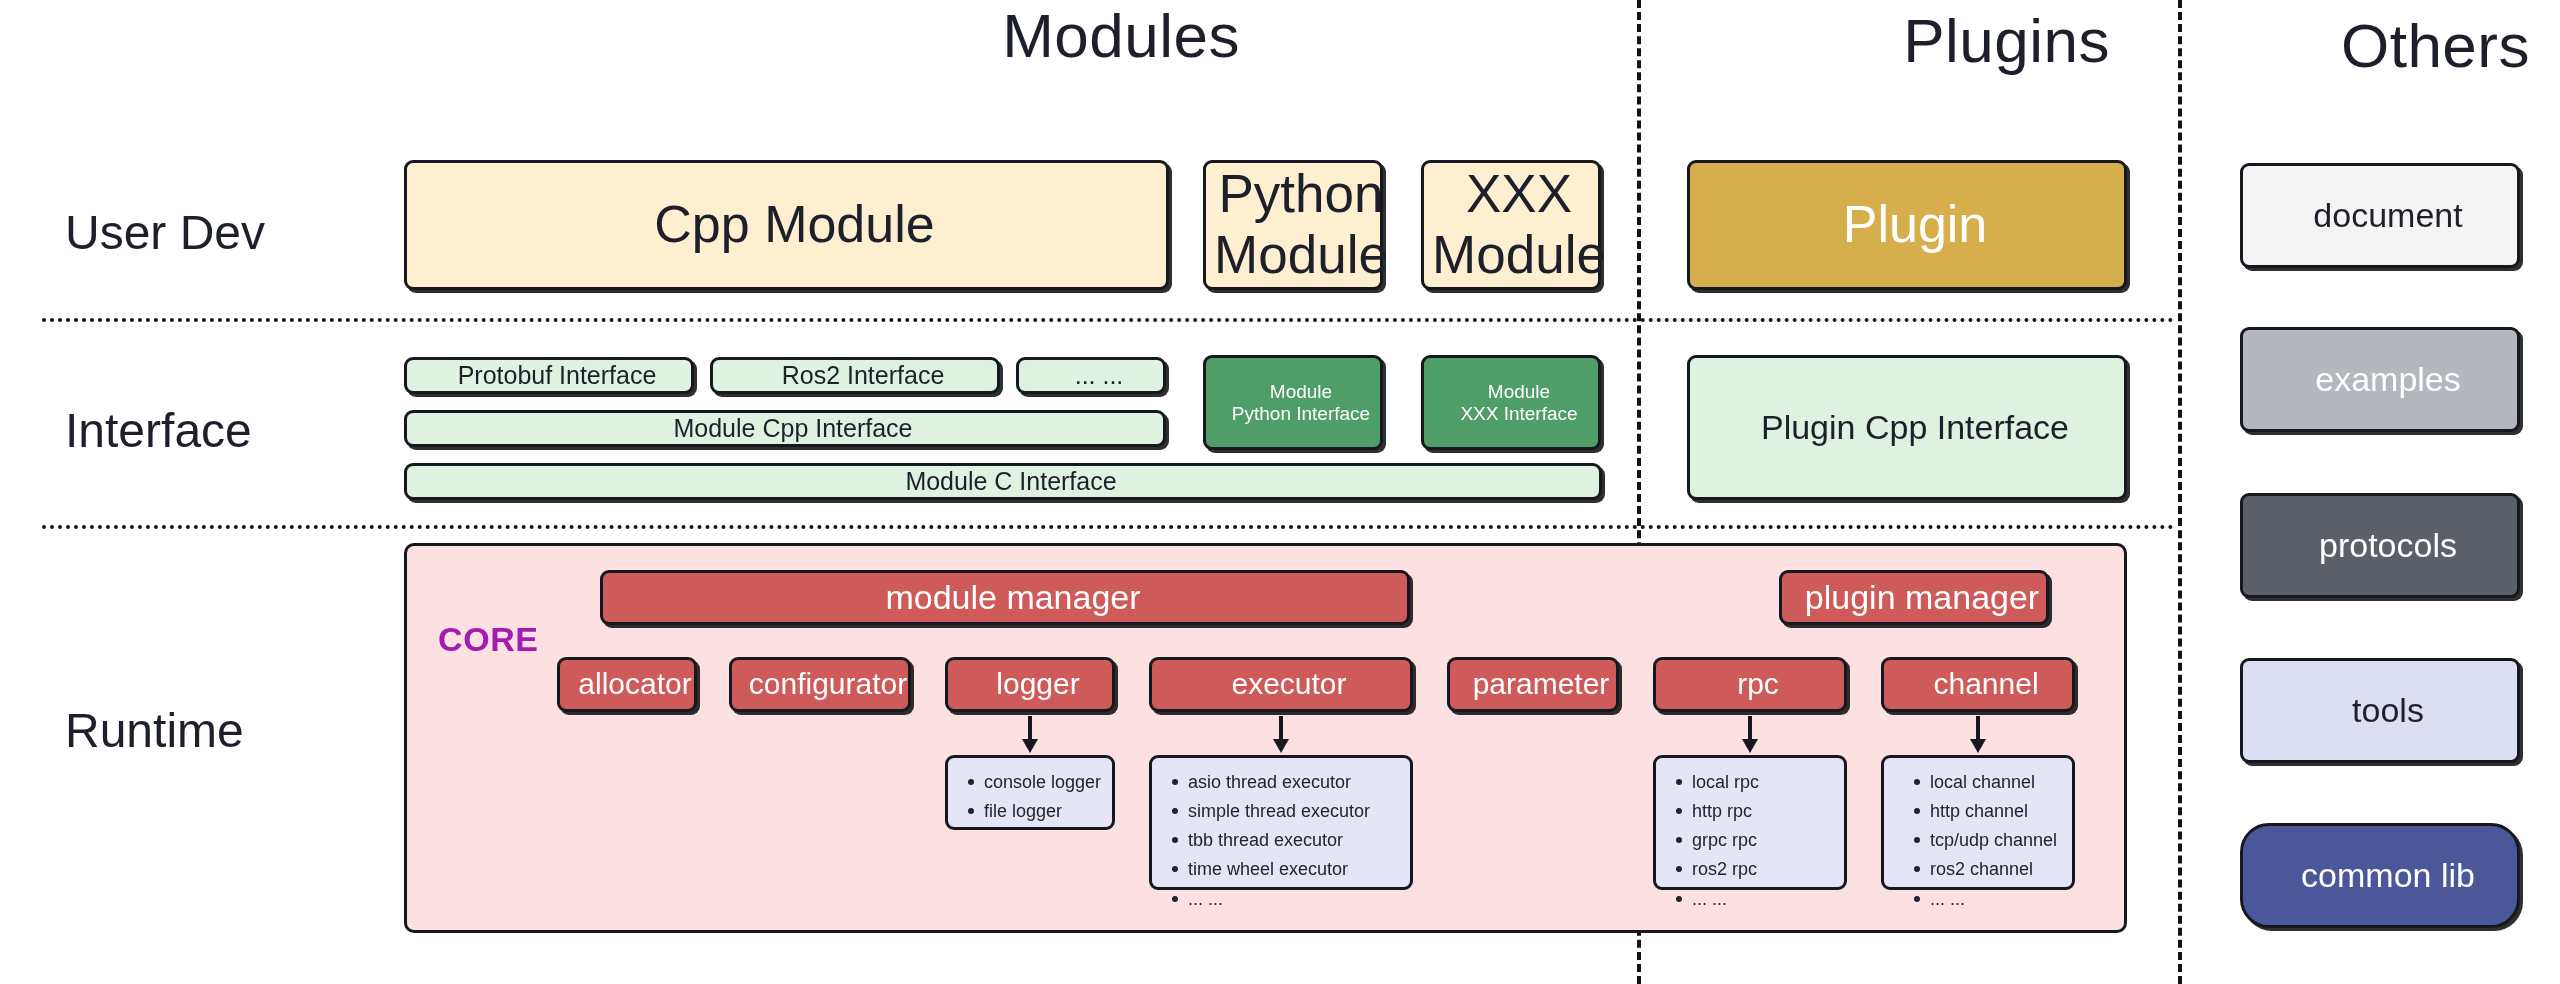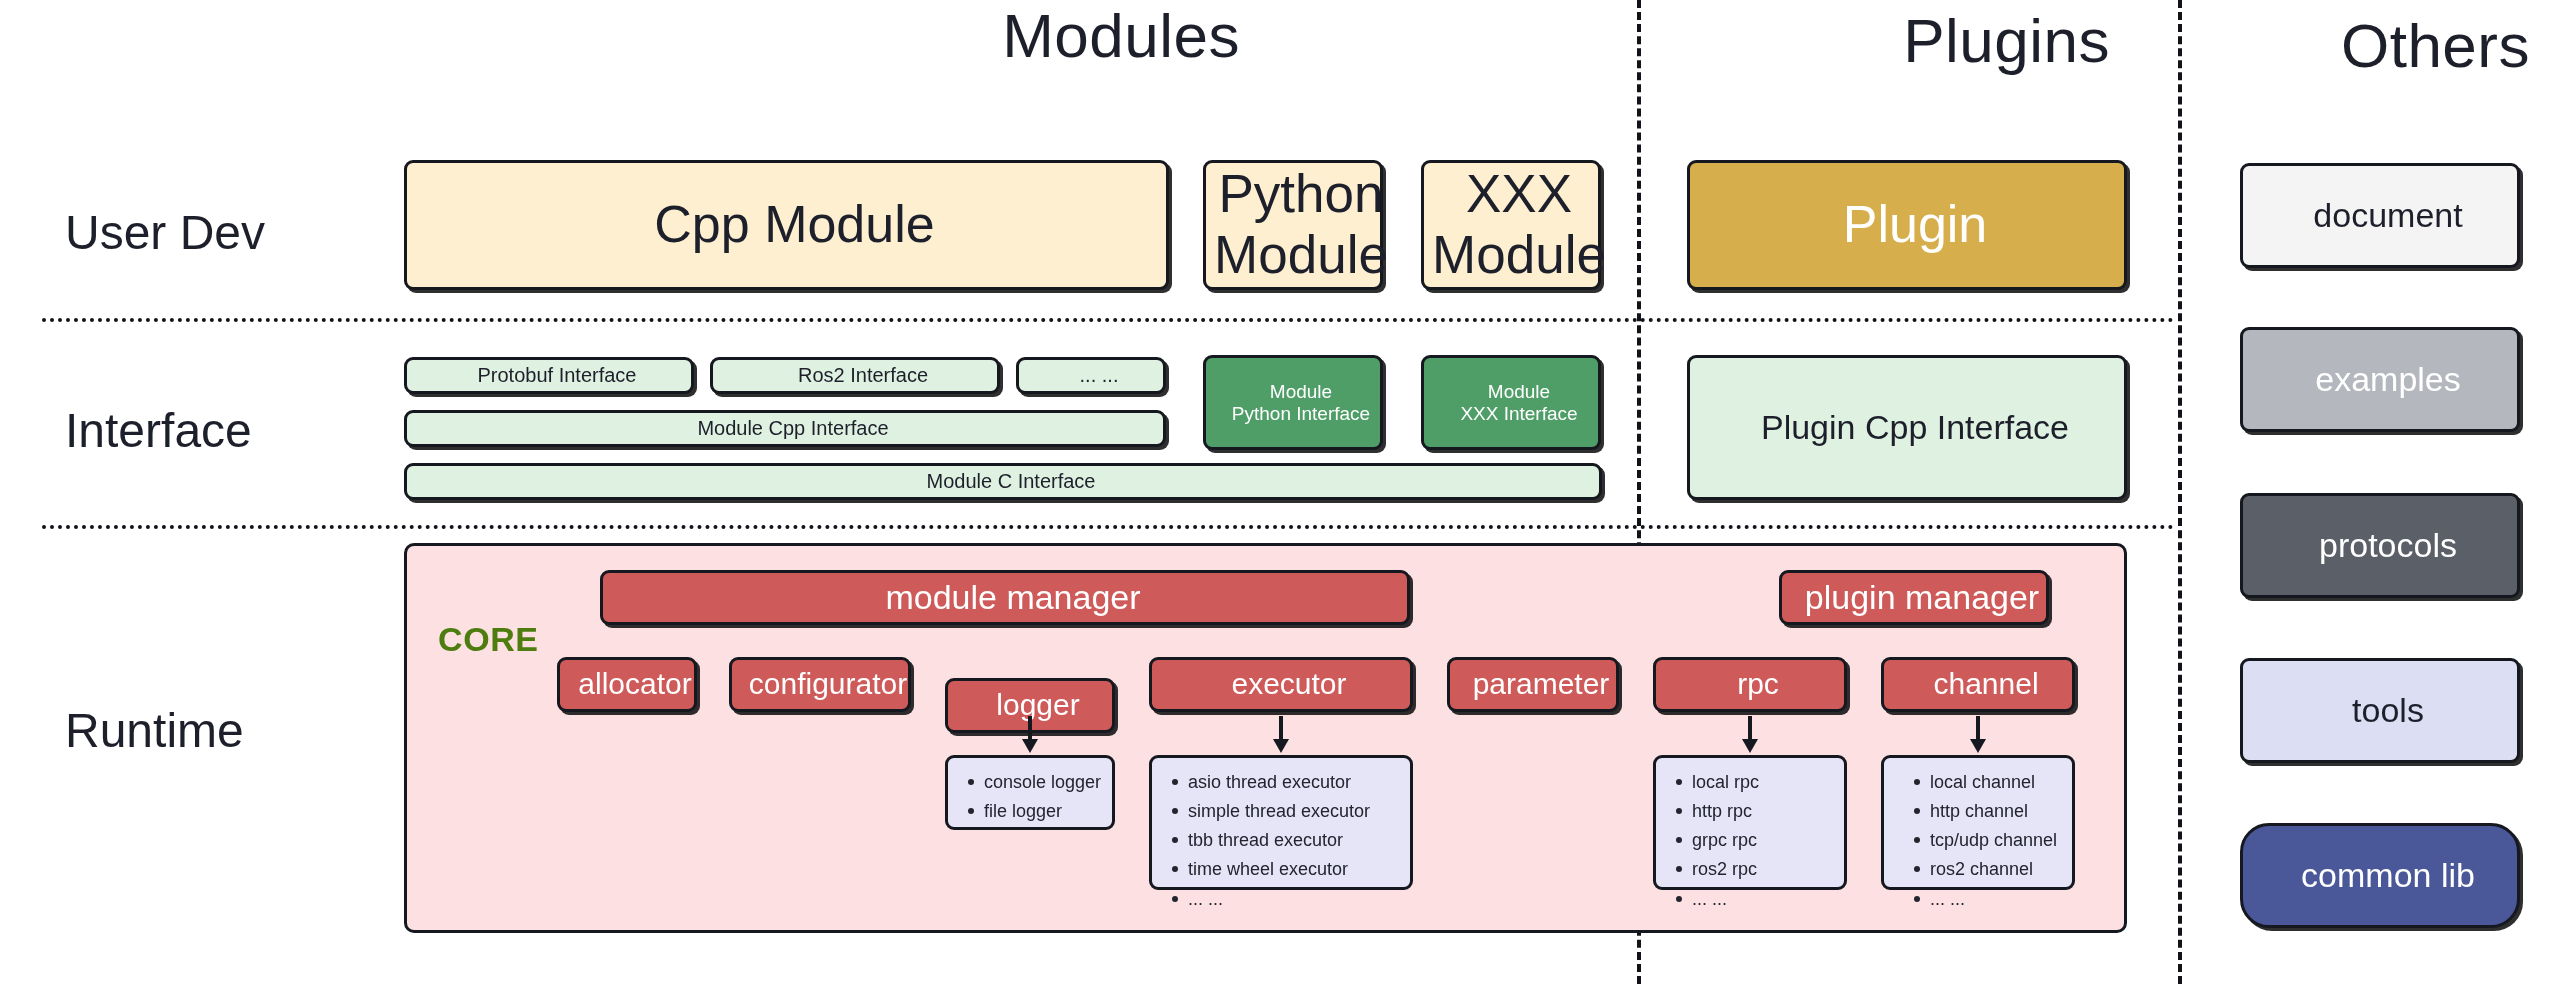--- a/index.html
+++ b/index.html
@@ -76,28 +76,28 @@
   .grey    { background: #b4b7bd; color: #ffffff; }
   .darkgrey{ background: #5b5f68; color: #ffffff; }
   .periwinkle { background: #dcdff3; color: #1d1f2b; }
   .navy    { background: #4a5899; color: #ffffff; }
 
   
   .t-xxl { font-size: 52px; }
   .t-xl  { font-size: 53px; }
   .t-lg  { font-size: 34px; }
   .t-md  { font-size: 30px; }
-  .t-sm  { font-size: 20px; }
+  .t-sm  { font-size: 25px; }
   .t-xs  { font-size: 19px; }
 
   .core-label {
     position: absolute;
     font-size: 34px;
     font-weight: 700;
-    color: #4d7c0f;
+    color: #a21caf;
     letter-spacing: 0.6px;
   }
 
   
   .listbox {
     position: absolute;
     box-sizing: border-box;
     border: 3px solid #16181f;
     border-radius: 9px;
     background: #e6e4f7;
@@ -202,21 +202,21 @@
   <div class="core-label" style="left:438px; top:620px;">CORE</div>
 
   <div class="box shadowed red t-lg" style="left:600px; top:570px; width:810px; height:55px;">module manager</div>
 
   <div class="box shadowed red t-lg" style="left:1779px; top:570px; width:270px; height:55px;">plugin manager</div>
 
   <div class="box shadowed red t-md" style="left:557px; top:657px; width:140px; height:55px;">allocator</div>
 
   <div class="box shadowed red t-md" style="left:729px; top:657px; width:182px; height:55px;">configurator</div>
 
-  <div class="box shadowed red t-md" style="left:945px; top:657px; width:170px; height:55px;margin-top:21px;">logger</div>
+  <div class="box shadowed red t-md" style="left:945px; top:657px; width:170px; height:55px;">logger</div>
 
   <div class="box shadowed red t-md" style="left:1149px; top:657px; width:264px; height:55px;">executor</div>
 
   <div class="box shadowed red t-md" style="left:1447px; top:657px; width:172px; height:55px;">parameter</div>
 
   <div class="box shadowed red t-md" style="left:1653px; top:657px; width:194px; height:55px;">rpc</div>
 
   <div class="box shadowed red t-md" style="left:1881px; top:657px; width:194px; height:55px;">channel</div>
 
   <div class="arrow" style="left:1010px; top:716px; width:40px; height:38px;">

